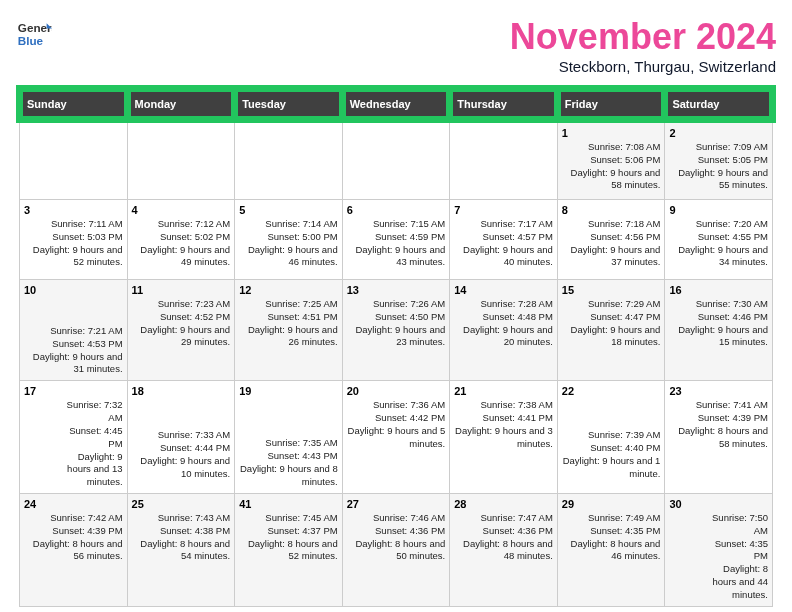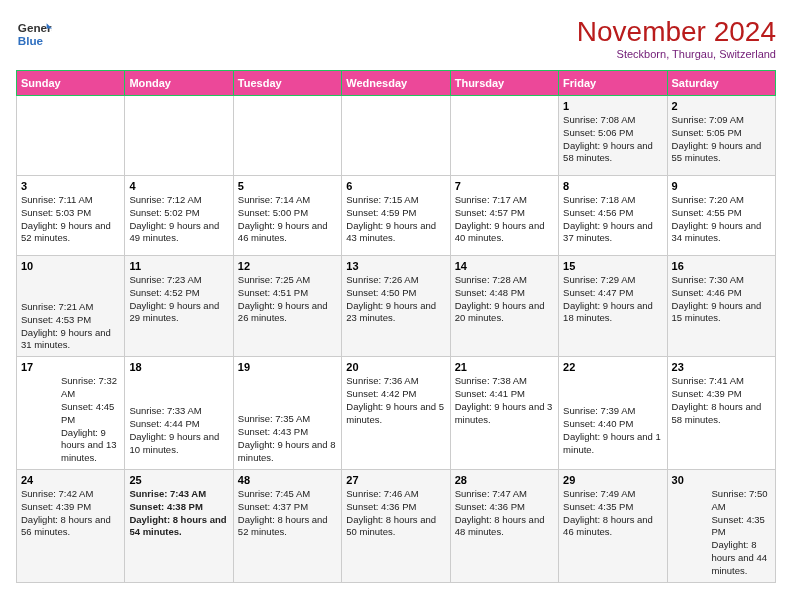--- a/index.html
+++ b/index.html
@@ -22,41 +22,41 @@
       gap: 4px;
     }
     .logo-icon {
       width: 36px;
       height: 36px;
     }
     .title-area {
       text-align: right;
     }
     .month-title {
-      font-size: 28px;
-      font-weight: normal;
-      color: #b91c1c;
+      font-size: 36px;
+      font-weight: bold;
+      color: #ec4899;
     }
     .location-subtitle {
-      font-size: 11px;
-      color: #701a75;
+      font-size: 15px;
+      color: #0f172a;
     }
     table {
       width: 100%;
       border-collapse: collapse;
       font-size: 10.5px;
     }
     thead tr th {
-      background-color: #ec4899;
+      background-color: #404040;
       color: #fff;
       font-weight: bold;
       padding: 6px 4px;
       text-align: left;
       font-size: 11px;
-      border: 1px solid #22c55e;
+      border: 7px solid #22c55e;
     }
     tbody tr td {
       border: 1px solid #ccc;
       vertical-align: top;
       padding: 4px 4px;
       width: calc(100% / 7);
       min-height: 80px;
       height: 80px;
       background: #fff;
     }
@@ -66,20 +66,21 @@
     .day-num {
       font-weight: bold;
       font-size: 11px;
       display: block;
       margin-bottom: 2px;
     }
     .day-info {
       font-size: 9.5px;
       color: #222;
       line-height: 1.35;
+      text-align: right;
     }
     .empty-cell {
       background: #fff !important;
     }
   </style>
 </head>
 <body>
 
 <div class="header-area">
   <div class="logo">
@@ -261,26 +262,26 @@
       </tr>
       <tr>
         <td>
           <span class="day-num">24</span>
           <div class="day-info" style="white-space: pre-line;">Sunrise: 7:42 AM
 Sunset: 4:39 PM
 Daylight: 8 hours and 56 minutes.</div>
         </td>
         <td>
           <span class="day-num">25</span>
-          <div class="day-info" style="white-space: pre-line; font-weight: bold;">Sunrise: 7:43 AM
+          <div class="day-info" style="white-space: pre-line;">Sunrise: 7:43 AM
 Sunset: 4:38 PM
 Daylight: 8 hours and 54 minutes.</div>
         </td>
         <td>
-          <span class="day-num">48</span>
+          <span class="day-num">41</span>
           <div class="day-info" style="white-space: pre-line;">Sunrise: 7:45 AM
 Sunset: 4:37 PM
 Daylight: 8 hours and 52 minutes.</div>
         </td>
         <td>
           <span class="day-num">27</span>
           <div class="day-info" style="white-space: pre-line;">Sunrise: 7:46 AM
 Sunset: 4:36 PM
 Daylight: 8 hours and 50 minutes.</div>
         </td>

